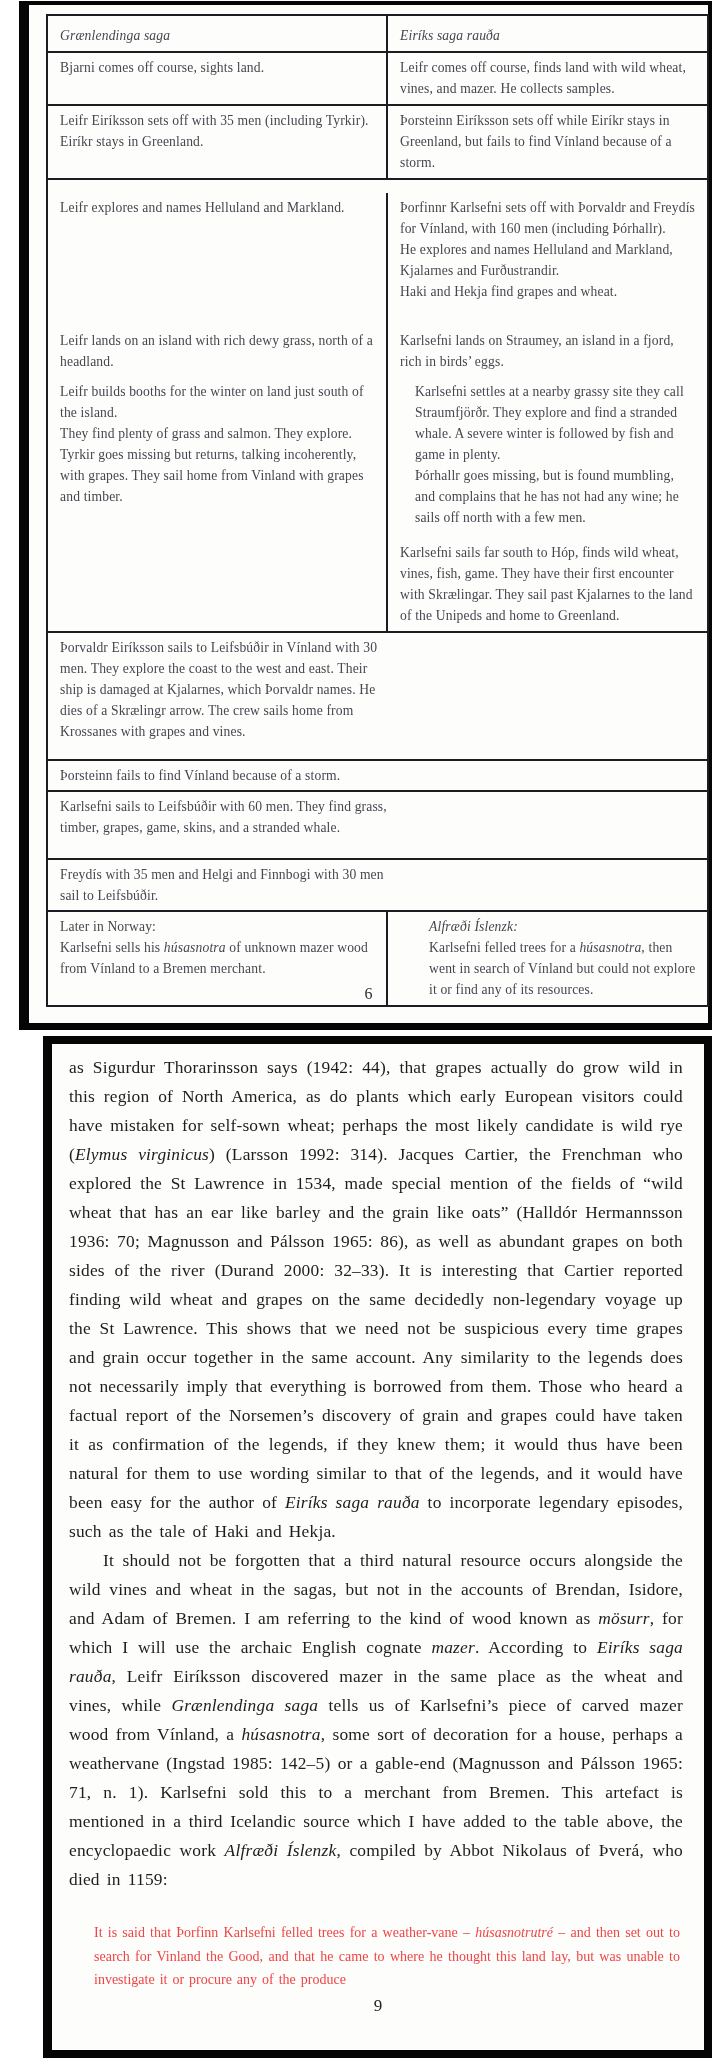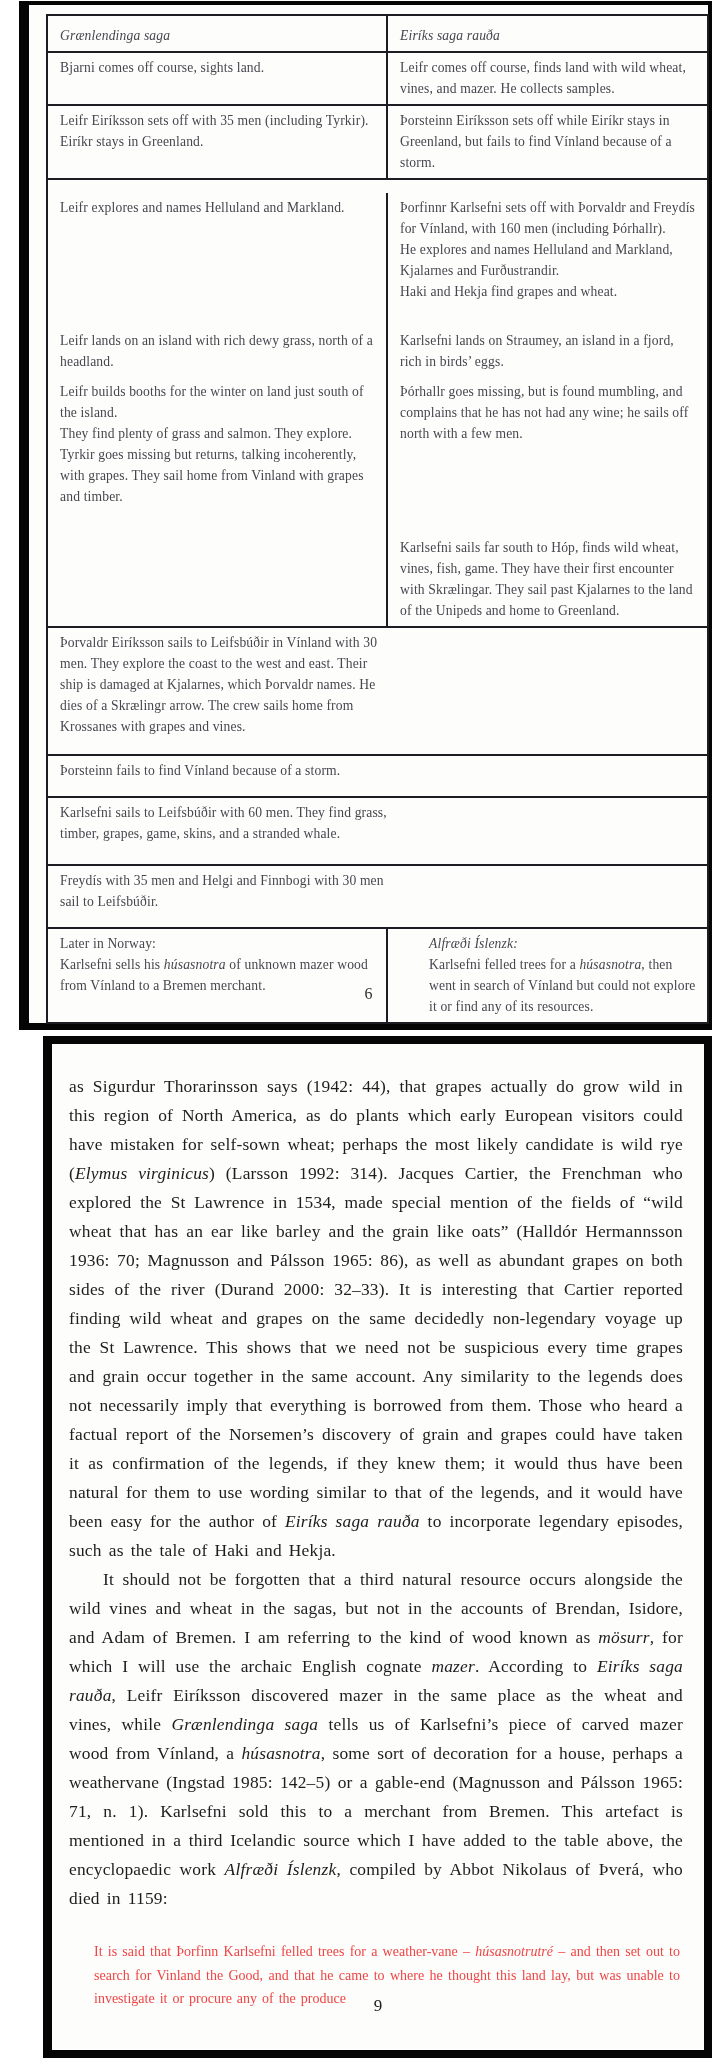--- a/index.html
+++ b/index.html
@@ -15,48 +15,48 @@
   }
   .vtable{
     position:absolute;left:17px;top:9px;width:659px;
     border:2px solid #1c1c22;background:#fdfdfc;
     color:#46464f;font-size:13.6px;line-height:21px;letter-spacing:.15px;
   }
   .trow{display:flex;box-sizing:border-box;}
   .bb{border-bottom:2px solid #1c1c22;}
   .cl{width:340px;box-sizing:border-box;border-right:2px solid #1c1c22;padding:4px 10px 5px 12px;}
   .cr{flex:1;box-sizing:border-box;padding:4px 10px 5px 12px;}
-  .cfull{flex:1;box-sizing:border-box;padding:4px 10px 15px 12px;}
+  .cfull{flex:1;box-sizing:border-box;padding:4px 10px 4px 12px;}
   .vtable p{margin:0;}
   .hdrc p{font-style:italic;}
   .h-hdr{min-height:37px;}
   .h-r2{min-height:49px;}
   .h-r3{min-height:64px;}
   .h-r4{min-height:133px;margin-top:13px;}
   .h-r5{min-height:45px;}
-  .h-r6{min-height:151px;}
+  .h-r6{min-height:151px;gap:15px;}
   .h-r7{min-height:88px;}
   .h-b1{min-height:128px;}
   .h-b2{min-height:27px;}
   .h-b3{min-height:68px;}
   .h-b4{min-height:47px;font-family:Liberation Serif, serif;}
   .h-c{min-height:86px;gap:29px;}
   .bpar{max-width:332px;}
   .padtop{padding-top:9px;}
   .p6num{
     position:absolute;bottom:20px;left:0;width:100%;text-align:center;
     font-size:16px;color:#2e2e33;
   }
   
   .page9{
     position:absolute;left:43px;top:1036px;width:669px;height:1022px;
     background:#fdfdfc;border:8px solid #050505;border-left-width:9px;
     box-sizing:border-box;
   }
-  .p9inner{padding:28px 21px 0 17px;}
+  .p9inner{padding:9px 21px 0 17px;}
   .bodyp{
     margin:0;font-size:17.4px;line-height:29px;text-align:justify;
     color:#1d1d1f;word-spacing:2.5px;letter-spacing:.2px;
   }
   .indent{text-indent:34px;}
   .quote{
     margin:27px 3px 0 25px;font-size:14px;line-height:23.5px;text-align:justify;
     color:#ef4444;word-spacing:1.5px;
   }
   .p9num{
@@ -118,20 +118,21 @@
       </div>
     </div>
 
     <div class="trow h-r6">
       <div class="cl">
         <p>Leifr builds booths for the winter on land just south of the island.</p>
         <p>They find plenty of grass and salmon. They explore.</p>
         <p>Tyrkir goes missing but returns, talking incoherently, with grapes. They sail home from Vinland with grapes and timber.</p>
       </div>
       <div class="cr">
+        <p>Karlsefni settles at a nearby grassy site they call Straumfjörðr. They explore and find a stranded whale. A severe winter is followed by fish and game in plenty.</p>
         <p>Þórhallr goes missing, but is found mumbling, and complains that he has not had any wine; he sails off north with a few men.</p>
       </div>
     </div>
 
     <div class="trow bb h-r7">
       <div class="cl"></div>
       <div class="cr padtop">
         <p>Karlsefni sails far south to Hóp, finds wild wheat, vines, fish, game. They have their first encounter with Skrælingar. They sail past Kjalarnes to the land of the Unipeds and home to Greenland.</p>
       </div>
     </div>

